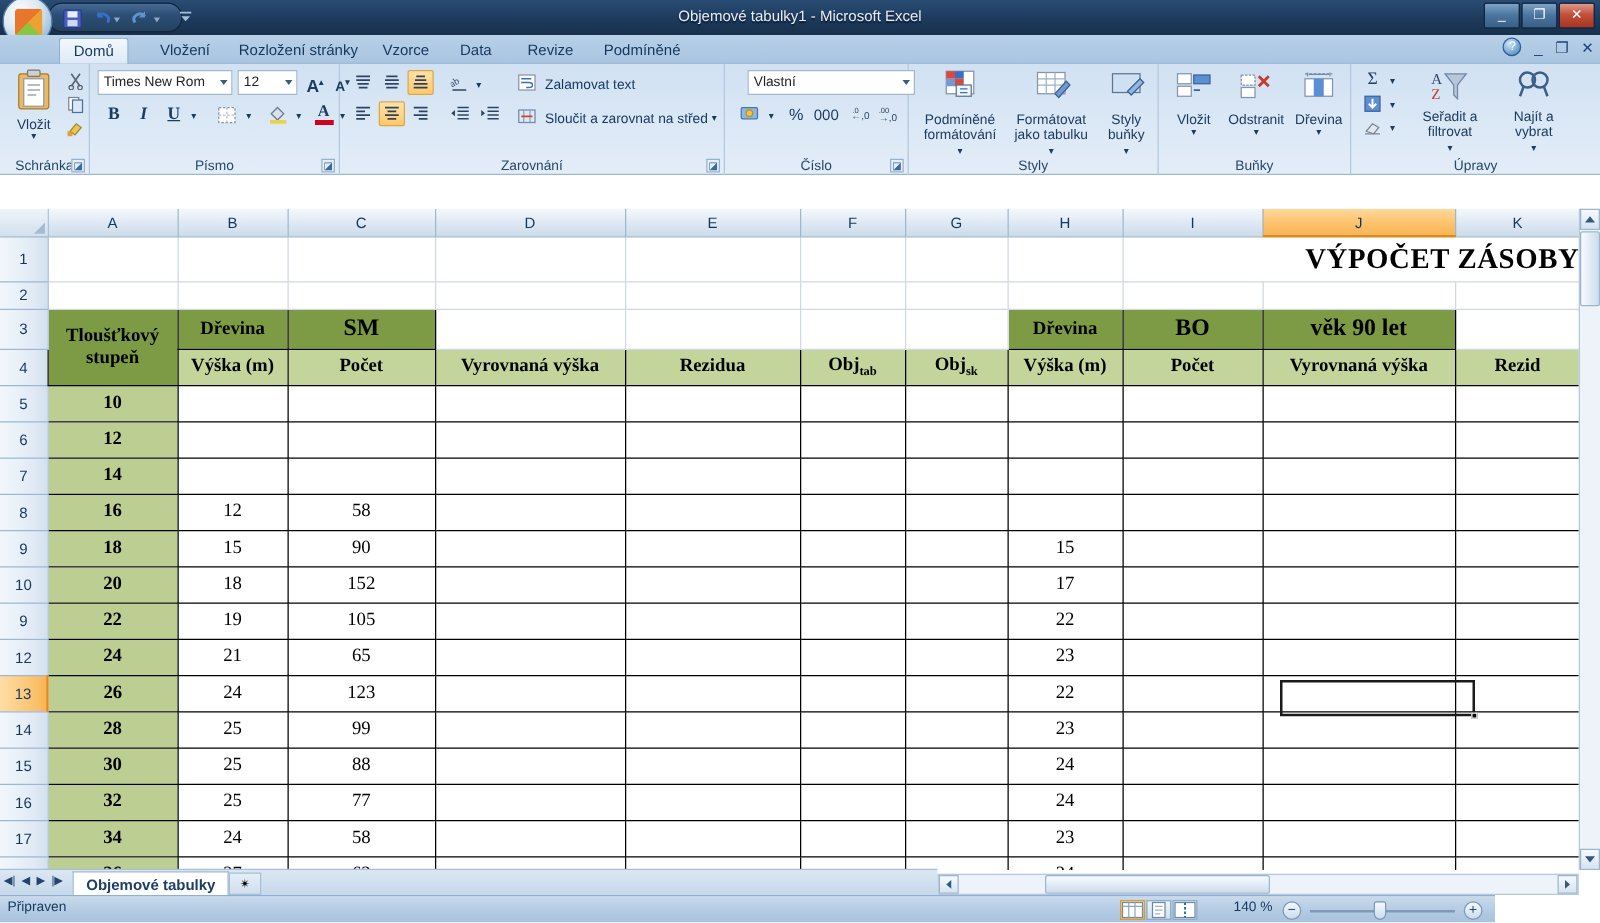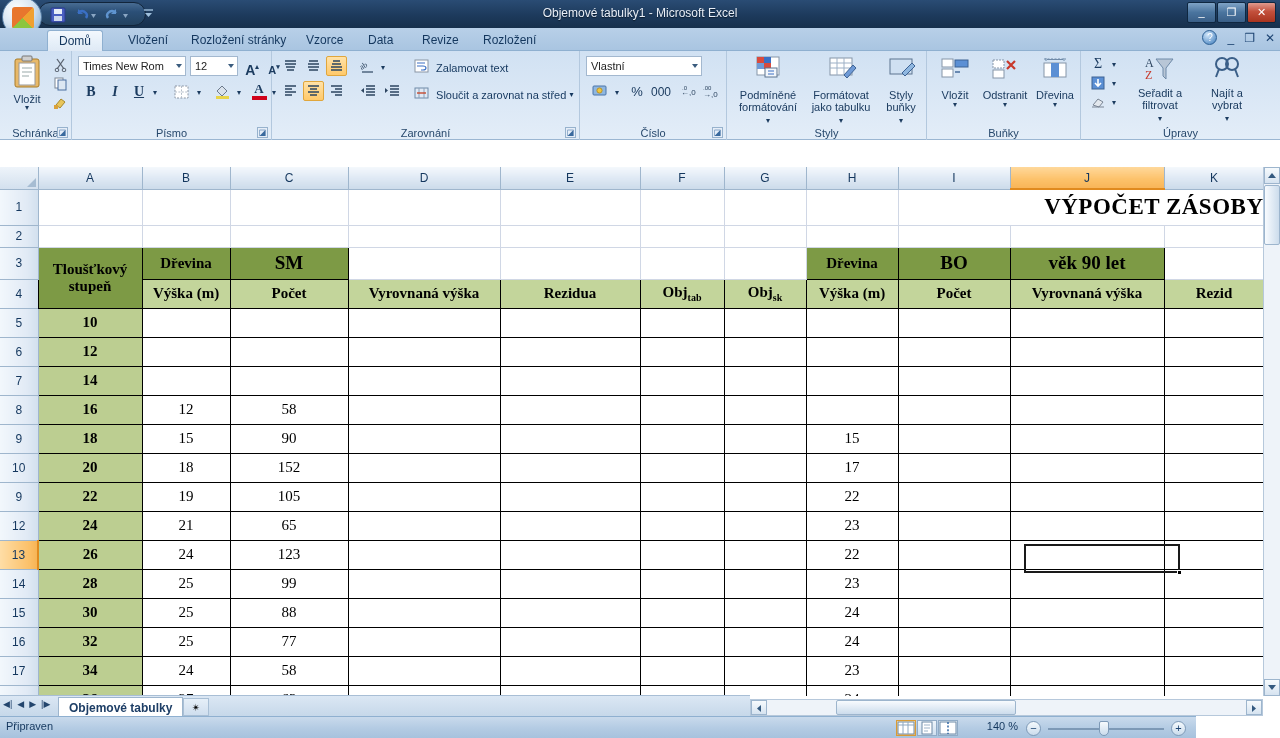--- a/index.html
+++ b/index.html
@@ -381,21 +381,21 @@
   </div>
 
   <div class="ribbon-area">
     <div class="tabstrip">
       <div class="tab active" style="left:47px">Domů</div>
       <div class="tab" style="left:117px">Vložení</div>
       <div class="tab" style="left:180px">Rozložení stránky</div>
       <div class="tab" style="left:295px">Vzorce</div>
       <div class="tab" style="left:357px">Data</div>
       <div class="tab" style="left:411px">Revize</div>
-      <div class="tab" style="left:472px">Rozložení</div>
+      <div class="tab" style="left:472px">Podmíněné</div>
 
       <div class="ribbon-right">
         <div class="help-circle">?</div>
         <span>_</span>
         <span>❐</span>
         <span>✕</span>
       </div>
     </div>
 
     <div class="groups">
@@ -554,21 +554,21 @@
           </span>
           <span style="vertical-align:middle">Sloučit a zarovnat na střed</span>
           <span style="font-size:8px;vertical-align:middle">▾</span>
         </div>
 
         <div class="grp-label">Zarovnání</div>
         <div class="grp-dlg">◪</div>
       </div>
 
       <div class="grp" style="left:580px; width:147px">
-        <div class="combo" style="left:6px;top:5px;width:116px;height:20px">
+        <div class="combo" style="left:18px;top:5px;width:134px;height:20px">
           <span>Vlastní</span>
           <span class="caret"></span>
         </div>
         <div class="sm-btn" style="left:8px;top:30px;width:24px;height:20px">
           <svg width="17" height="16" viewBox="0 0 17 16" style="margin-top:2px">
               <rect x="1" y="2" width="13" height="9" rx="1" fill="#8fb7e0" stroke="#4a75a8"></rect>
               <circle cx="7.5" cy="6.5" r="2.6" fill="#f0c73c" stroke="#b8912a"></circle>
             </svg>
         </div>
         <div class="sm-btn" style="left:32px;top:30px;width:10px;height:20px;font-size:8px;line-height:21px">▾</div>

